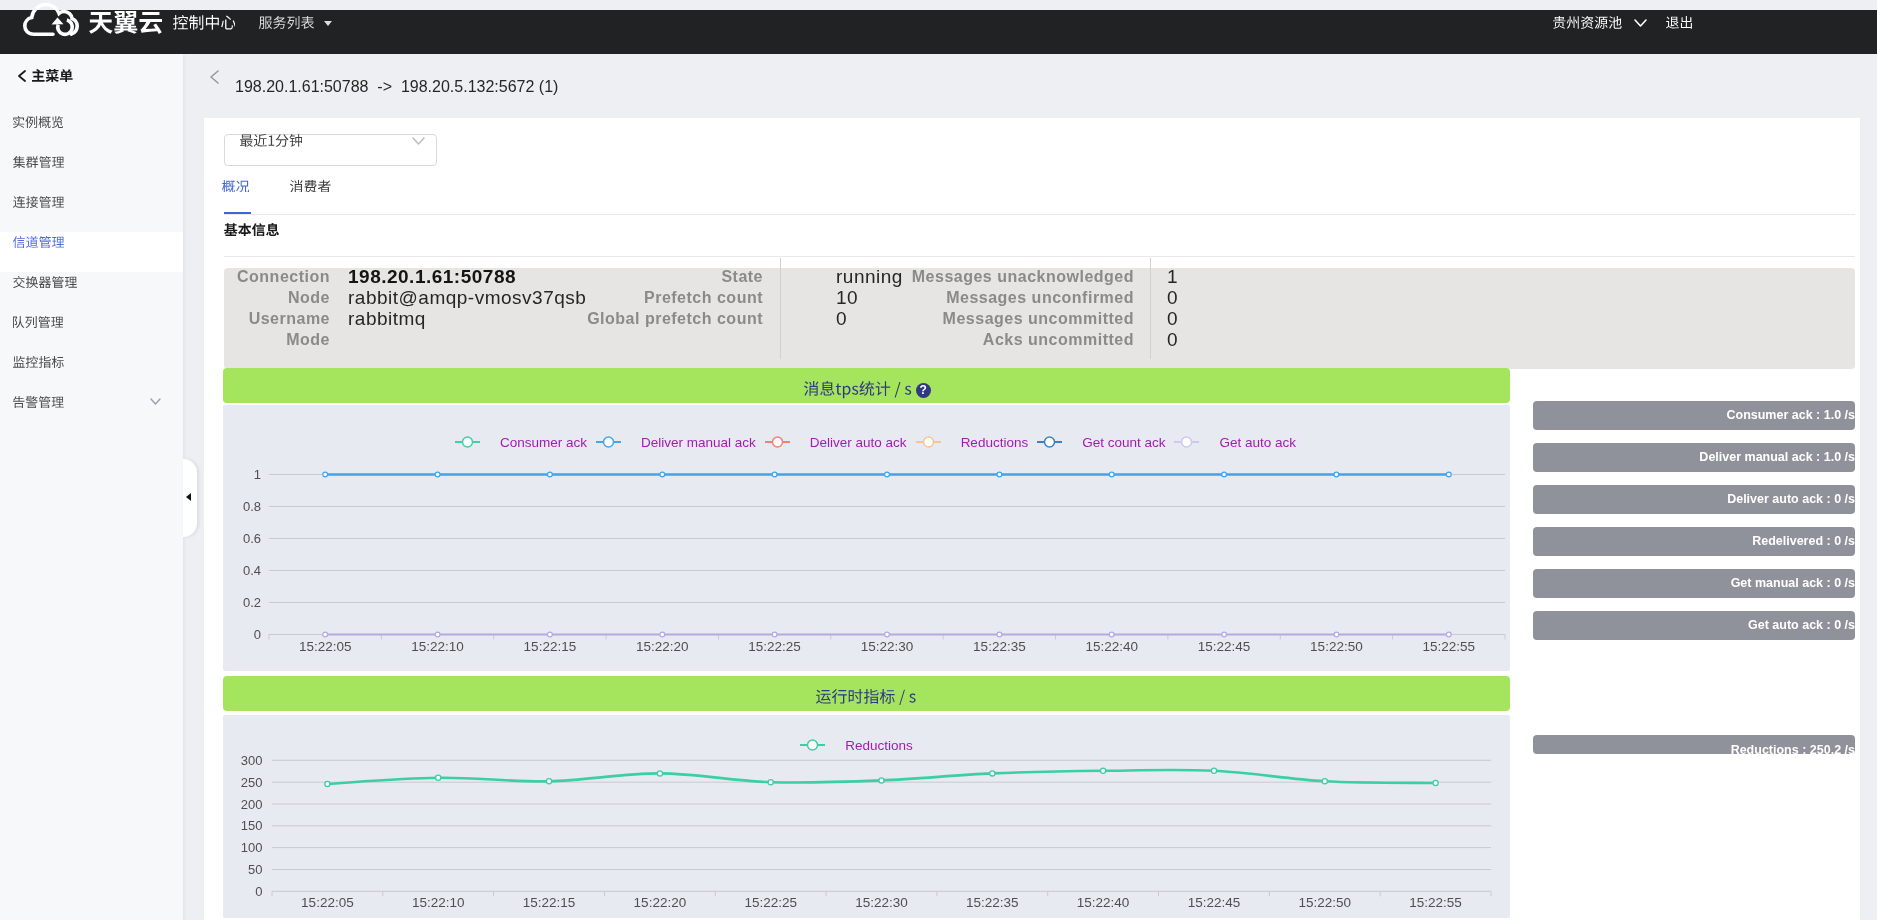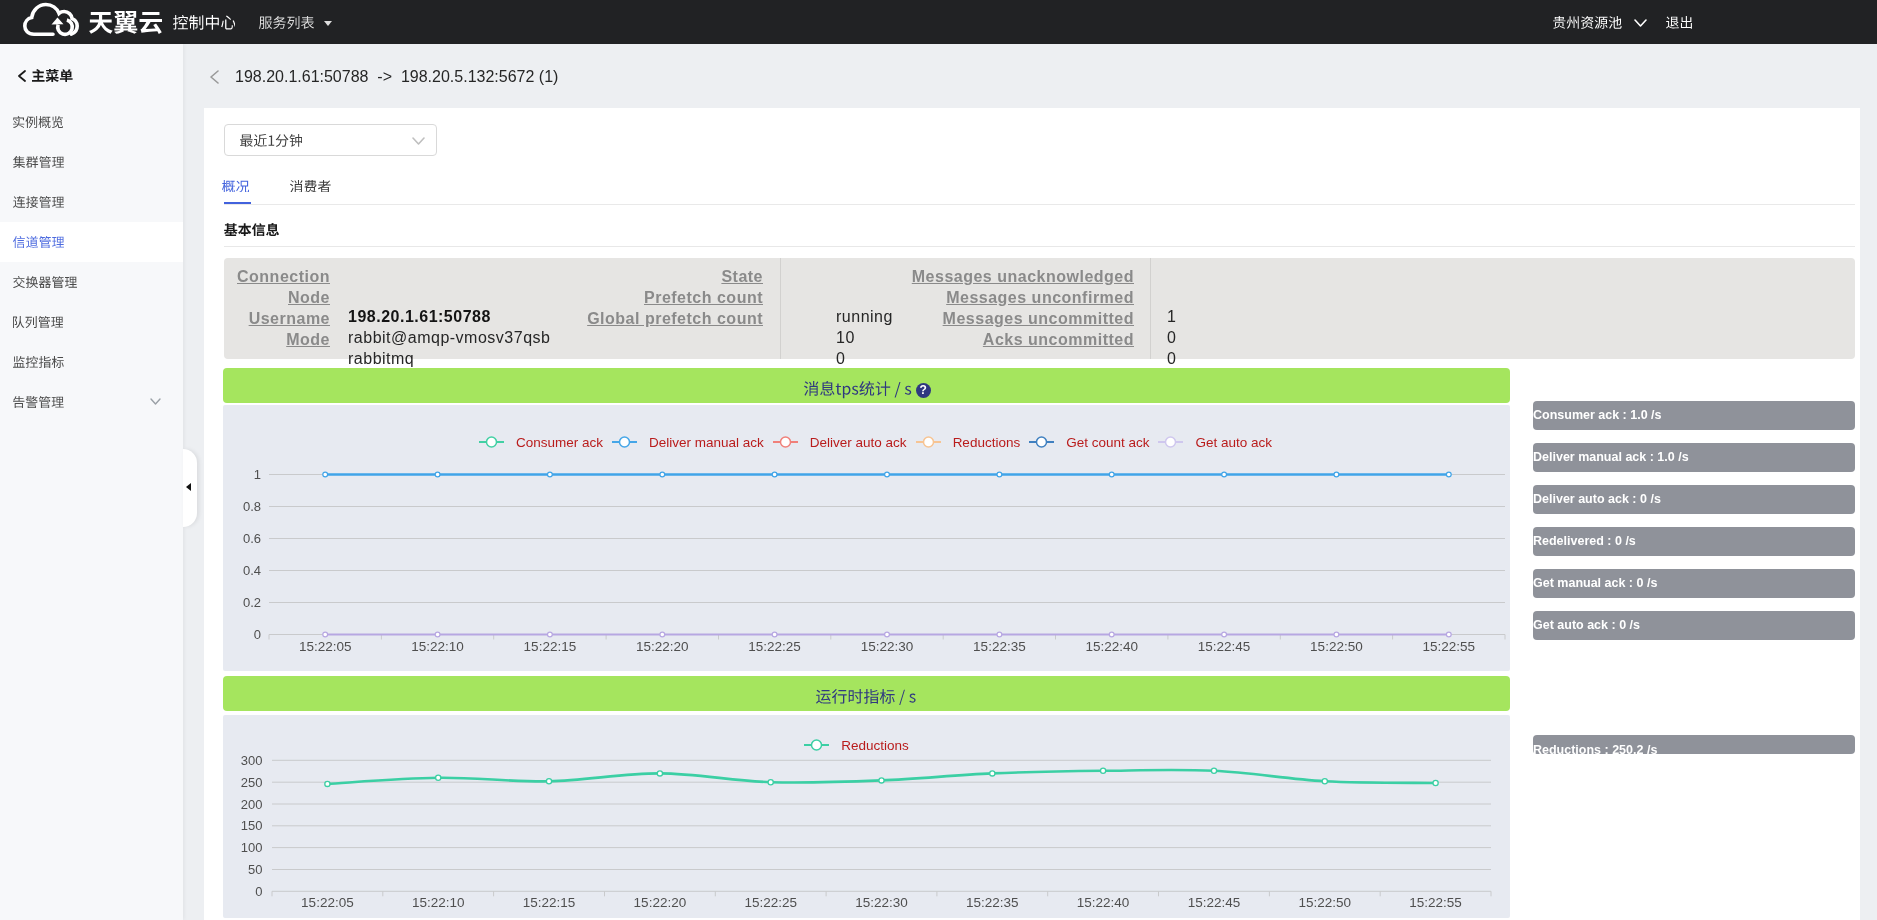--- a/index.html
+++ b/index.html
@@ -1,42 +1,42 @@
 <!DOCTYPE html>
 <html><head><meta charset="utf-8"><style>
 * { margin:0; padding:0; box-sizing:border-box; }
 html,body { width:1877px; height:920px; overflow:hidden; background:#edeff2;
   font-family:"Liberation Sans",sans-serif; position:relative; }
-.abs { position:absolute; }
+.abs { position:absolute;margin-top:10px; }
 #topbar { left:0; top:0; width:1877px; height:44px; background:#212224; }
 #sidebar { left:0; top:44px; width:183px; height:876px; background:#f7f8fa;
   box-shadow:1px 0 4px rgba(0,0,0,0.06); }
 #selrow { left:0; top:222px; width:183px; height:40px; background:#fff; }
 #handle { left:183px; top:449px; width:14px; height:78px; background:#fff;
   border-radius:0 14px 14px 0; box-shadow:2px 0 4px rgba(0,0,0,0.08); }
 #handle:after { content:""; position:absolute; left:3px; top:34px; width:0; height:0;
   border-top:4.5px solid transparent; border-bottom:4.5px solid transparent; border-right:5.5px solid #111; }
 #card { left:204px; top:108px; width:1656px; height:812px; background:#fff; }
 #crumb { left:235px; top:68px; font-size:16px; color:#262626; }
 #selbox { left:224px; top:124px; width:213px; height:32px; border:1px solid #d9d9d9;
   border-radius:4px; background:#fff; }
 #inkbar { left:224px; top:201.5px; width:27px; height:2.5px; background:#4262dd; }
 #tabline { left:224px; top:204px; width:1631px; height:1px; background:#e9e9e9; }
 #h3line { left:224px; top:246px; width:1631px; height:1px; background:#e8e8e8; }
 #infobox { left:224px; top:258px; width:1631px; height:101px; background:#e6e5e3; border-radius:4px; }
-.ilab { position:absolute; font-size:16px; font-weight:bold; color:#8a8a8a; text-align:right; line-height:21px; letter-spacing:0.5px;text-decoration:underline; }
-.ival { position:absolute; font-size:16px; color:#262626; line-height:21px; letter-spacing:0.5px;margin-top:40px; }
+.ilab { position:absolute; font-size:16px; font-weight:bold; color:#8a8a8a; text-align:right; line-height:21px; letter-spacing:0.5px; }
+.ival { position:absolute; font-size:19px; color:#262626; line-height:21px; letter-spacing:0.5px; }
 .idiv { position:absolute; width:1px; background:#d2d1cf; top:258px; height:101px; }
 .gbar { position:absolute; left:223px; width:1287px; height:35px; background:#a5e55e; border-radius:4px; }
 .cbg { position:absolute; left:223px; width:1287px; background:#e7eaf1; border-radius:2px; }
 .legend { position:absolute; left:213px; width:1287px; display:flex; justify-content:center;
   align-items:center; gap:9px; height:16px; }
-.li { display:inline-flex; align-items:center; gap:12px; font-size:13.5px; color:#b91c1c;margin-top:28px; }
+.li { display:inline-flex; align-items:center; gap:20px; font-size:13.5px; color:#a21caf;margin-top:28px; }
 .gbtn { position:absolute; left:1533px; width:322px; height:29px; background:#8f929a; border-radius:4px;
-  color:#fff; font-size:12.5px; font-weight:bold; text-align:left; line-height:29px; }
+  color:#fff; font-size:12.5px; font-weight:bold; text-align:right; line-height:29px; }
 #qmark { position:absolute; left:915.5px; top:382.5px; width:15.5px; height:15.5px; border-radius:50%;
   background:#2f3880; color:#fff; font-size:12px; font-weight:bold; text-align:center; line-height:15.5px; }
 </style></head>
 <body>
 <div class="abs" id="card"></div>
 <div class="abs" id="topbar"></div>
 <div class="abs" id="sidebar"></div>
 <div class="abs" id="selrow"></div>
 <div class="abs" id="handle"></div>
 <svg style="position:absolute;left:23px;top:2px" width="57" height="35" viewBox="0 0 57 35">

